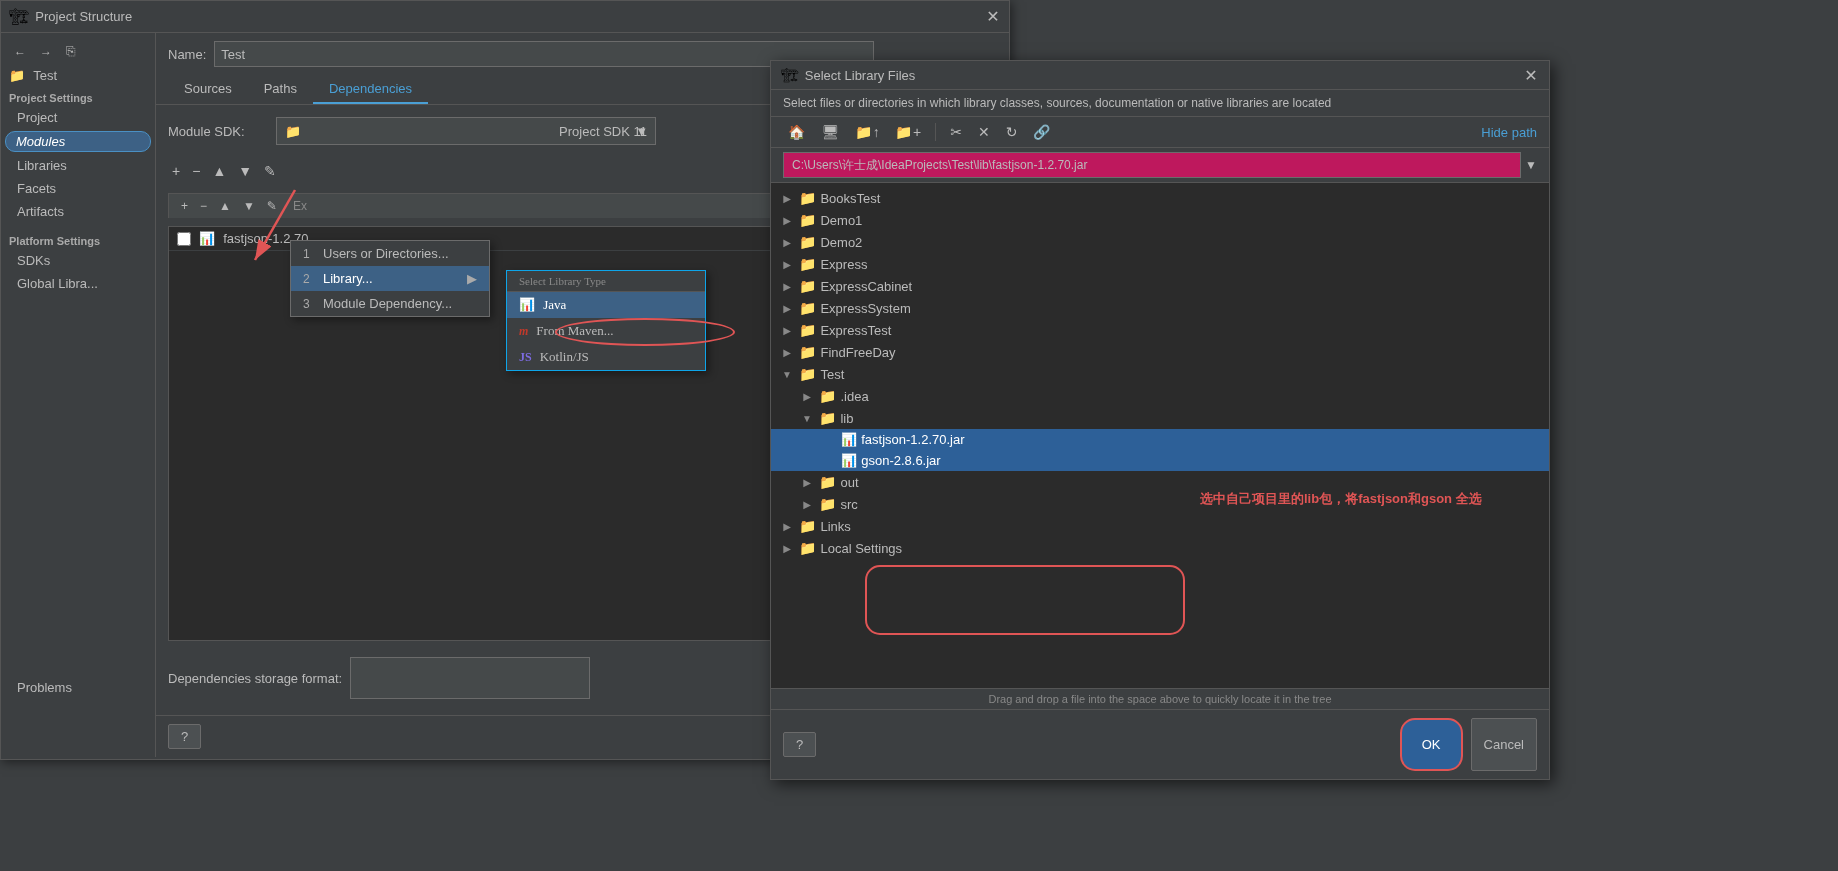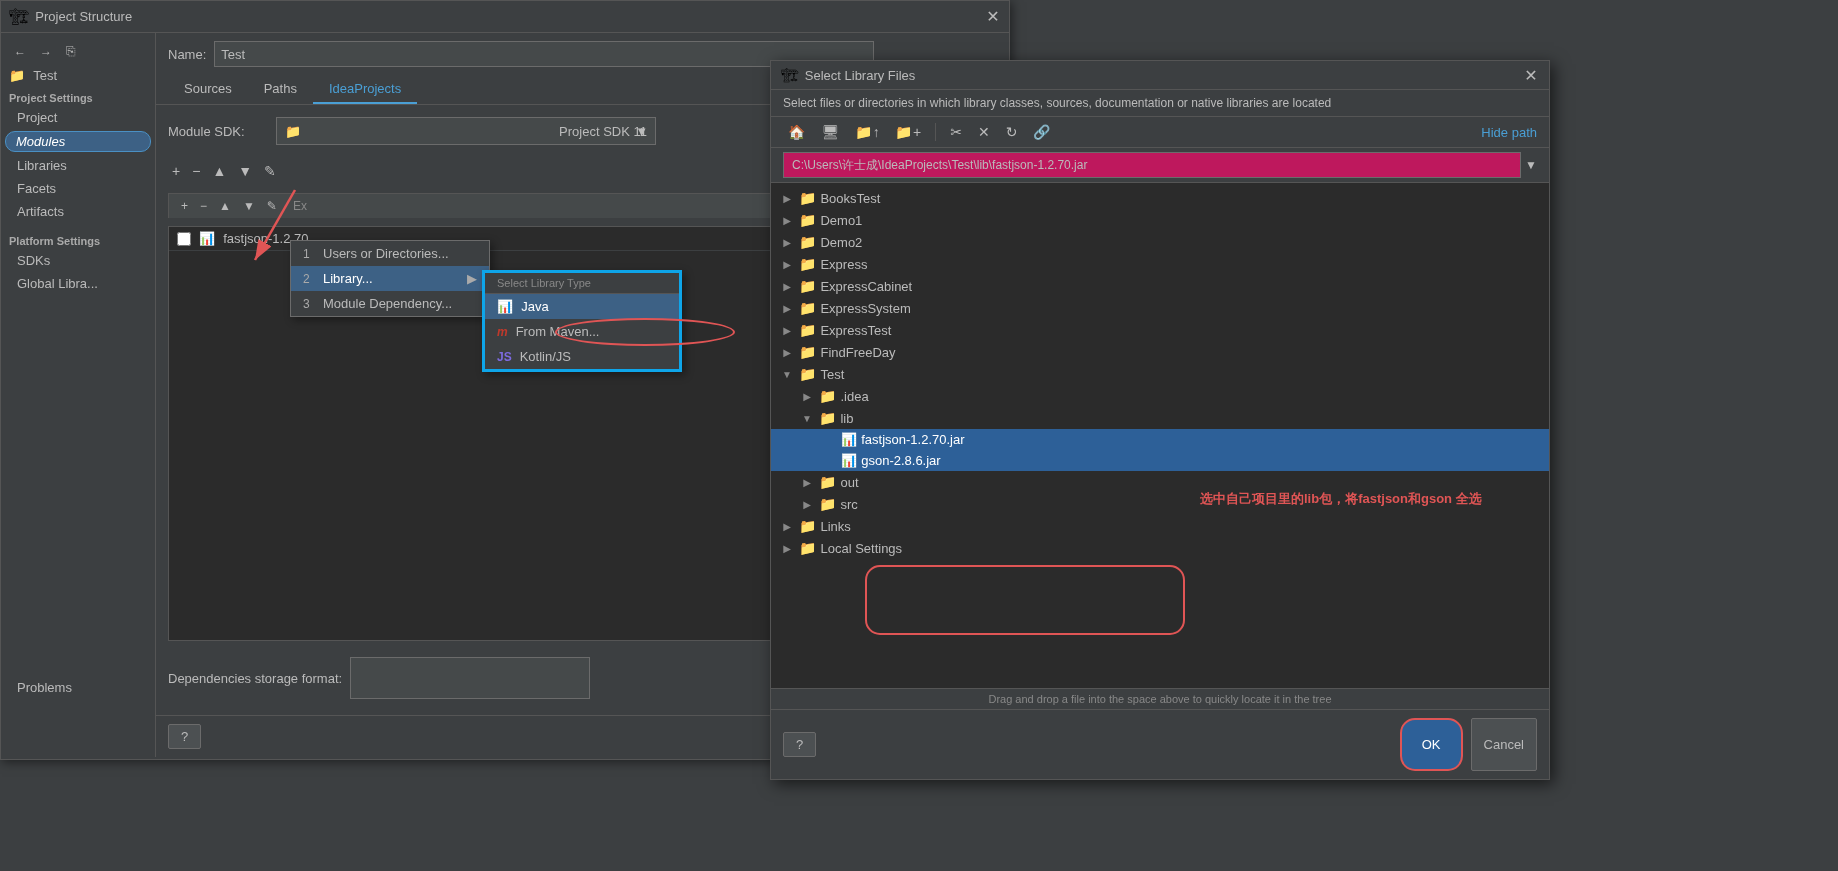--- a/index.html
+++ b/index.html
@@ -352,27 +352,28 @@
     }
 
     .context-menu-item .item-arrow {
       margin-left: auto;
       color: #aaa;
     }
 
     
     .submenu {
       position: absolute;
-      left: 192px;
+      left: 216px;
       top: 30px;
       background: #3c3f41;
-      border: 3px solid #0ea5e9;
+      border: 1px solid #0ea5e9;
       box-shadow: 3px 3px 8px rgba(0,0,0,0.4);
       z-index: 101;
       min-width: 200px;
+      font-family: Liberation Serif, serif;
     }
 
     .submenu-header {
       padding: 4px 12px;
       color: #888;
       font-size: 11px;
       border-bottom: 1px solid #555;
     }
 
     .submenu-item {
@@ -682,21 +683,21 @@
     <div class="main-content">
 
       <div class="module-header">
         <span class="module-name-label">Name:</span>
         <input class="module-name-input" type="text" value="Test" style="">
       </div>
 
       <div class="tabs-bar">
         <div class="tab">Sources</div>
         <div class="tab">Paths</div>
-        <div class="tab active">IdeaProjects</div>
+        <div class="tab active">Dependencies</div>
       </div>
 
       <div class="dependencies-area">
 
         <div class="sdk-row">
           <span class="sdk-label">Module SDK:</span>
           <div class="sdk-dropdown-container">
             <div class="sdk-dropdown">
               <span style="color:#d4a017; margin-right:4px;">📁</span>
               <span>Project SDK 11</span>

